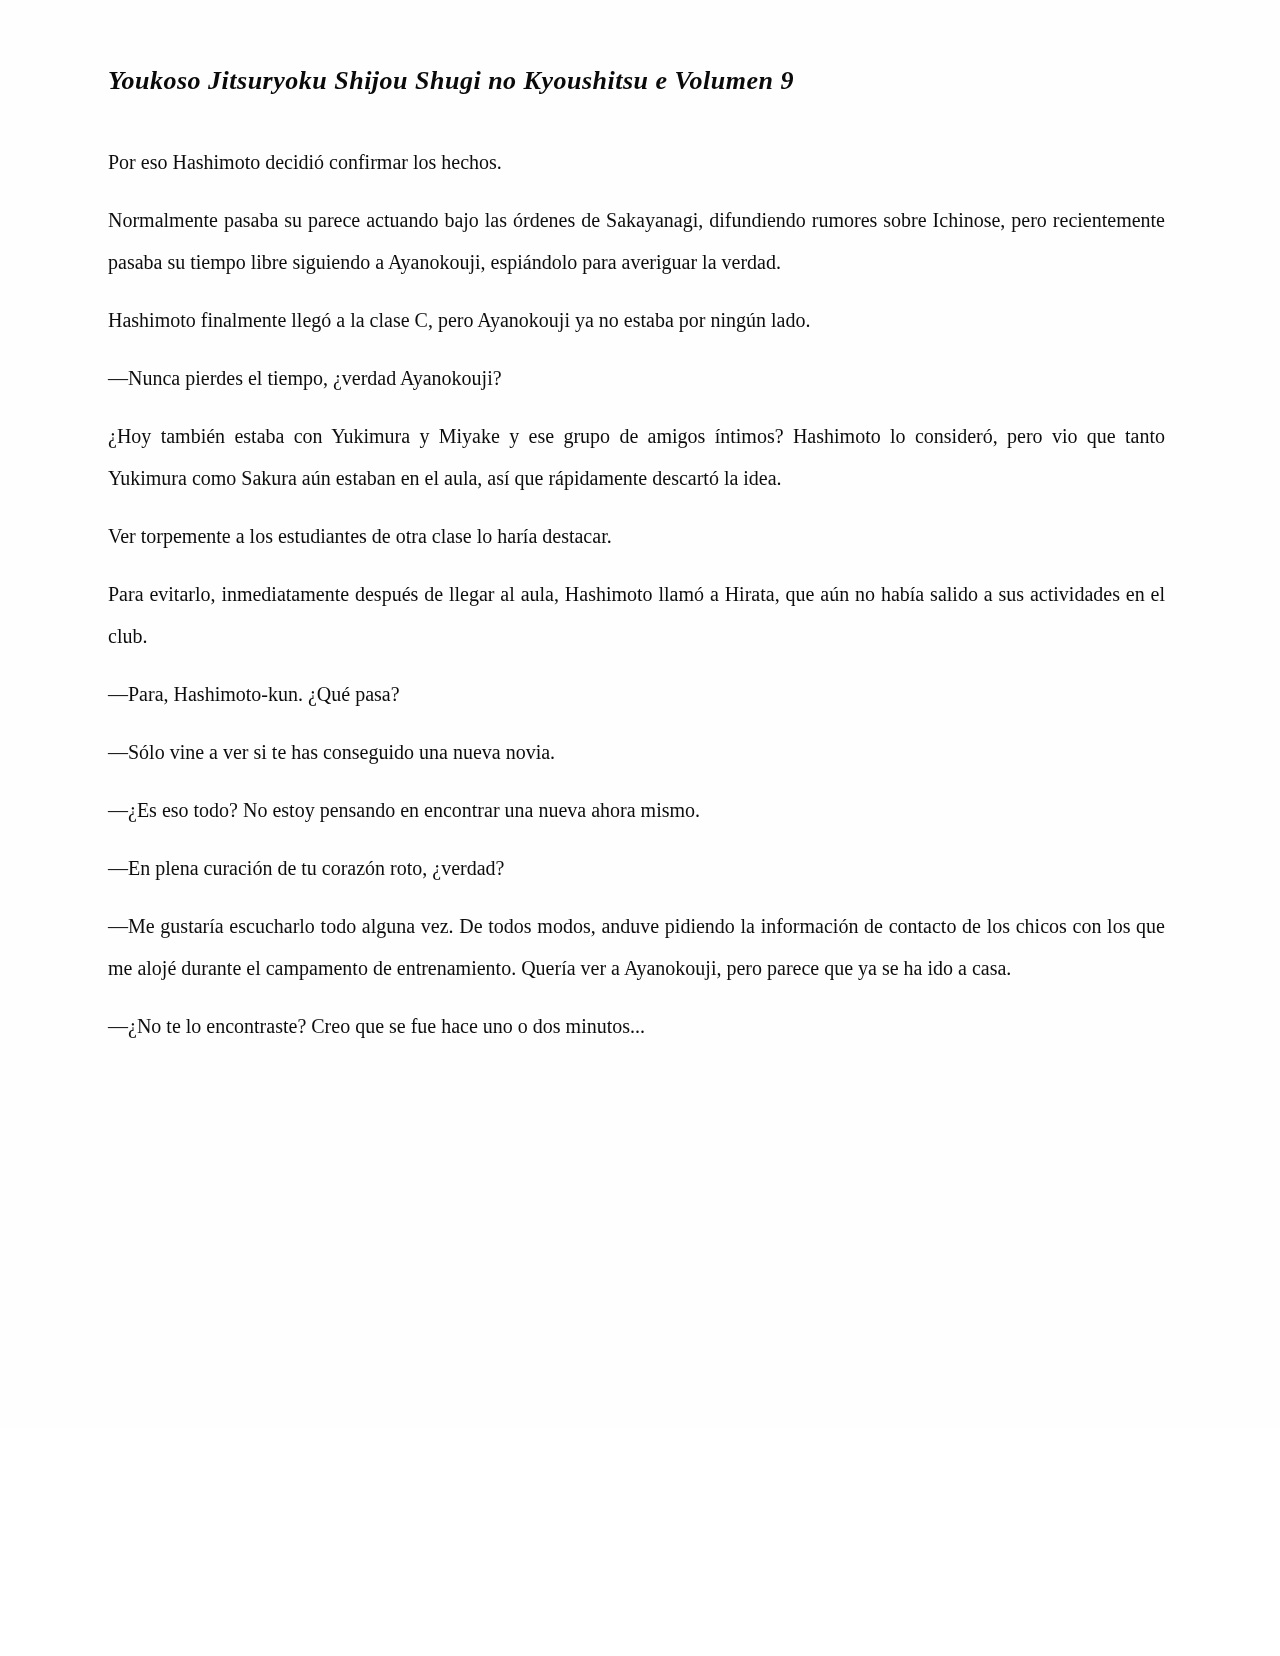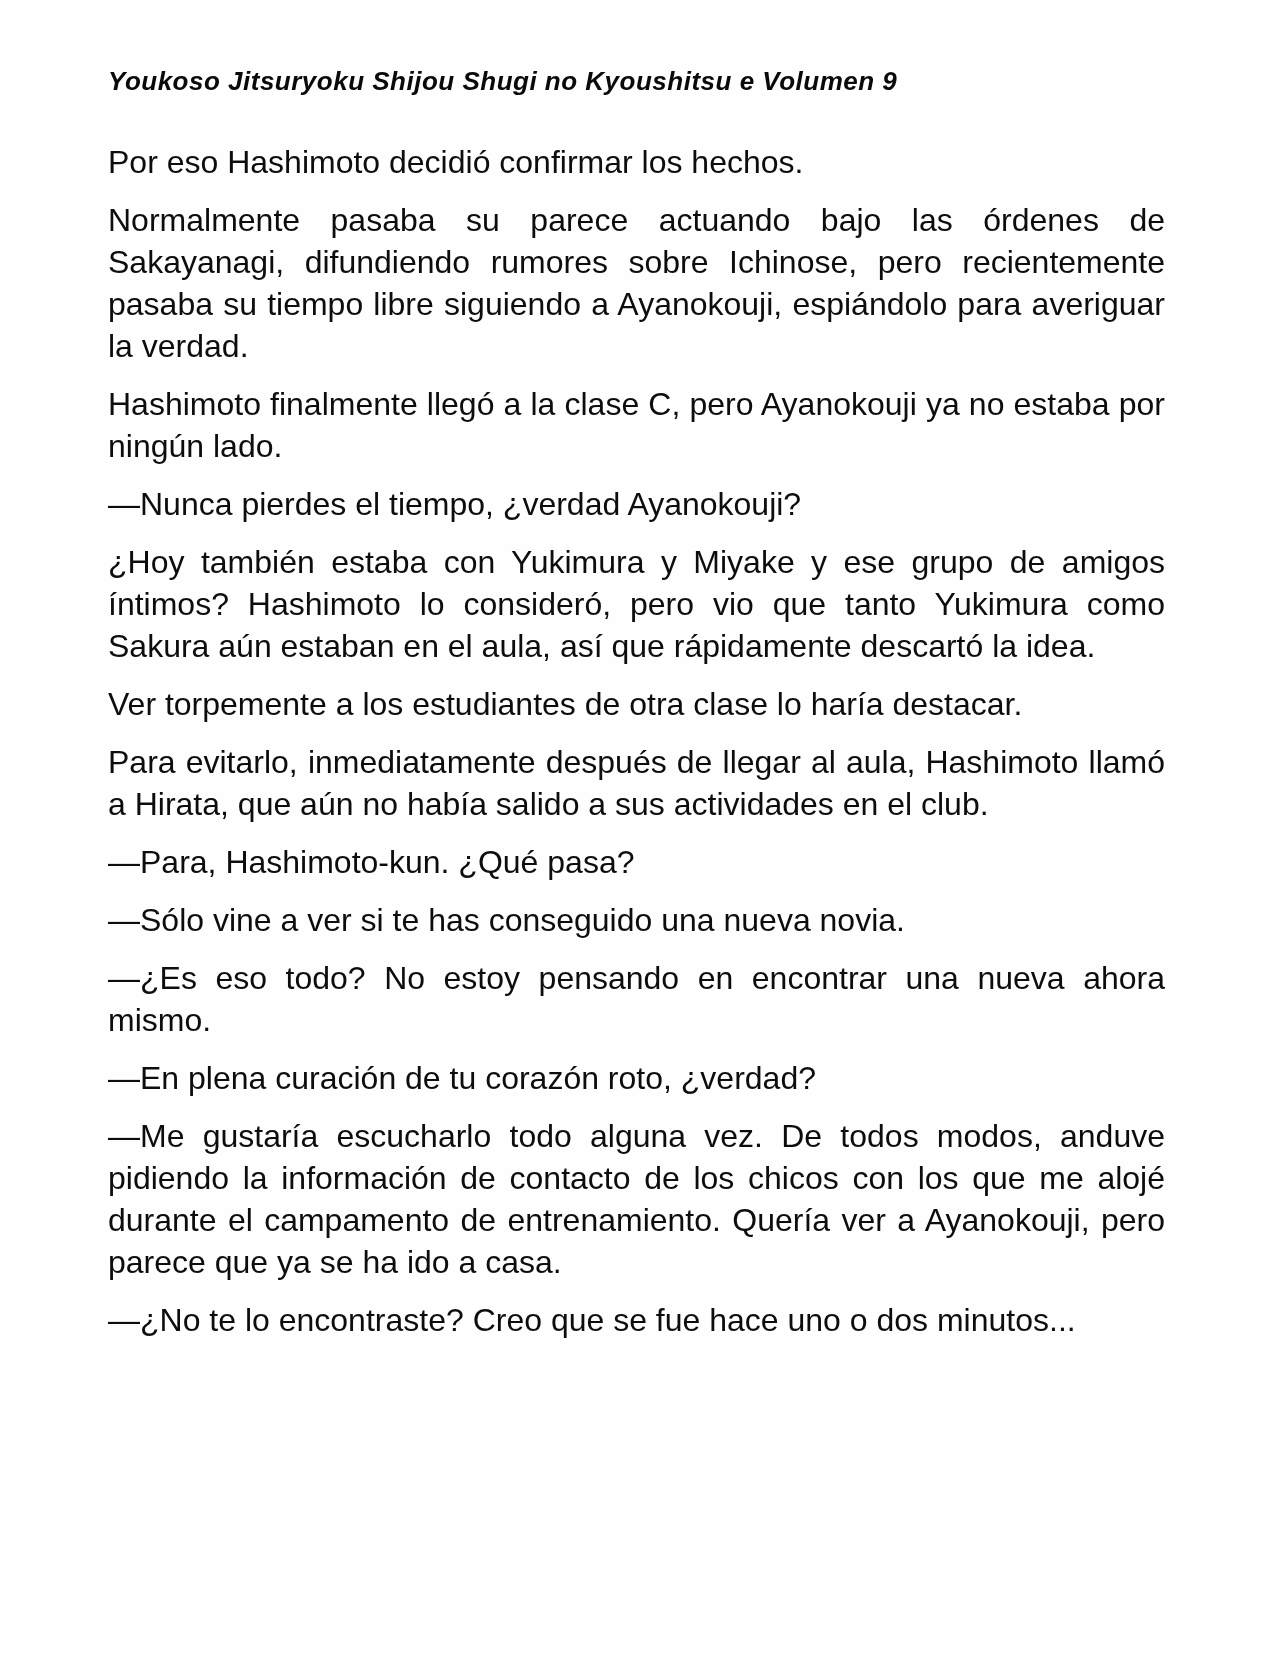--- a/index.html
+++ b/index.html
@@ -6,21 +6,21 @@
     margin: 0;
     padding: 0;
     background: #ffffff;
   }
   .page {
     position: relative;
     width: 1280px;
     height: 1428px;
     background: #fefefe;
     color: #111;
-    font-family: Liberation Sans, sans-serif;
+    font-family: Liberation Serif, serif;
     overflow: hidden;
   }
   .header {
     position: absolute;
     top: 66px;
     left: 108px;
     right: 100px;
     font-size: 26px;
     font-weight: bold;
     font-style: italic;
@@ -28,21 +28,21 @@
     color: #0a0a0a;
   }
   .content {
     position: absolute;
     top: 141px;
     left: 108px;
     width: 1057px;
   }
   .content p.para {
     margin: 0 0 16px 0;
-    font-size: 32px;
+    font-size: 20px;
     line-height: 42px;
     text-align: justify;
     color: #0d0d0d;
   }
   .content p.dialogue {
   }
   .footer-rule {
     position: absolute;
     top: 1513px;
     left: 108px;

